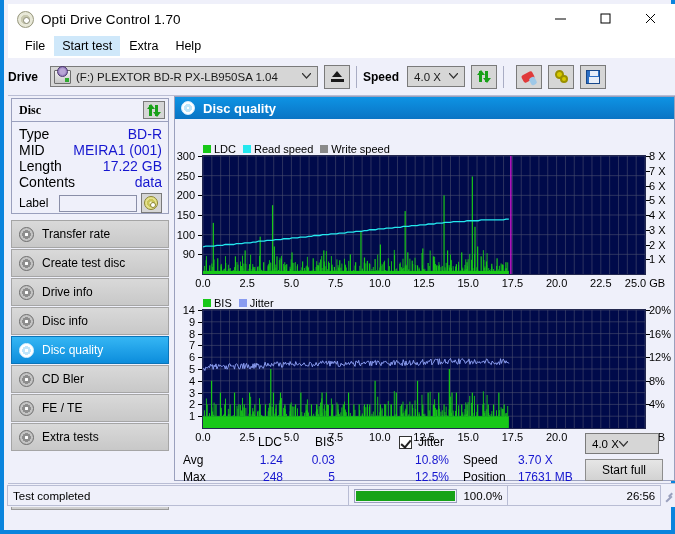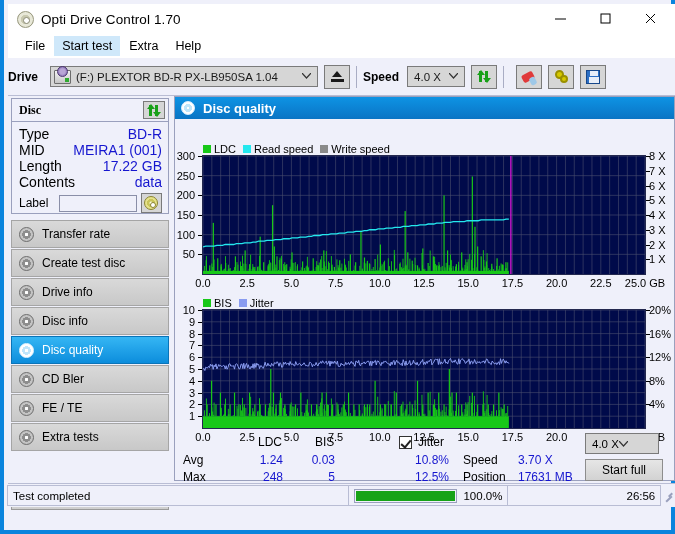--- a/index.html
+++ b/index.html
@@ -802,21 +802,21 @@
             <rect x="24.864561454046644" y="108.69701219263477" width="0.9" height="6.156321140698566" fill="#18c818"></rect>
             <rect x="293.1131109396434" y="109.88621689722495" width="0.9" height="4.967116436108384" fill="#18c818"></rect>
             <rect x="8.399197462277092" y="107.49880195679795" width="0.9" height="7.354531376535391" fill="#18c818"></rect>
             <rect x="215.75815435528122" y="112.85368554669859" width="0.9" height="1.9996477866347533" fill="#18c818"></rect>
             <rect x="125.04131495198904" y="105.49040248321825" width="0.9" height="9.362930850115092" fill="#18c818"></rect>
             <path d="M0.00,90.96L2.78,90.14L5.56,90.14L8.34,90.14L11.12,90.14L13.90,89.32L16.68,89.32L19.46,89.32L22.24,88.50L25.03,88.50L27.81,88.50L30.59,88.50L33.37,87.68L36.15,87.68L38.93,87.68L41.71,86.86L44.49,86.86L47.27,86.86L50.05,86.04L52.83,86.04L55.61,85.22L58.39,85.22L61.17,85.22L63.95,84.40L66.73,84.40L69.51,84.40L72.30,83.58L75.08,83.58L77.86,83.58L80.64,82.76L83.42,82.76L86.20,82.76L88.98,81.94L91.76,81.94L94.54,81.94L97.32,81.13L100.10,81.13L102.88,81.13L105.66,80.31L108.44,80.31L111.22,79.49L114.00,79.49L116.78,79.49L119.57,78.67L122.35,78.67L125.13,78.67L127.91,77.85L130.69,77.85L133.47,77.85L136.25,77.03L139.03,77.03L141.81,77.03L144.59,76.21L147.37,76.21L150.15,76.21L152.93,75.39L155.71,75.39L158.49,75.39L161.27,74.57L164.05,74.57L166.83,73.75L169.62,73.75L172.40,73.75L175.18,72.93L177.96,72.93L180.74,72.93L183.52,72.11L186.30,72.11L189.08,72.11L191.86,71.29L194.64,71.29L197.42,71.29L200.20,70.47L202.98,70.47L205.76,70.47L208.54,69.65L211.32,69.65L214.10,69.65L216.89,68.83L219.67,68.83L222.45,68.83L225.23,68.01L228.01,68.01L230.79,68.01L233.57,67.19L236.35,67.19L239.13,67.19L241.91,66.38L244.69,66.38L247.47,66.38L250.25,65.56L253.03,65.56L255.81,65.56L258.59,65.56L261.37,65.56L264.16,64.74L266.94,64.74L269.72,64.74L272.50,64.74L275.28,64.74L278.06,63.92L280.84,63.92L283.62,63.92L286.40,63.92L289.18,63.92L291.96,63.92L294.74,63.92L297.52,63.92L300.30,63.92L303.08,63.10L305.86,63.10" fill="none" stroke="#24e8ee" stroke-width="1.3"></path>
             <line x1="307.86400000000003" y1="0" x2="307.86400000000003" y2="118" stroke="#d818d8" stroke-width="1.3"></line>
           </svg>
       </div>
       <div id="ax1">
-          <div class="ytick" style="position: absolute; left: 24px; top: 135.333px; transform: translate(-100%, -50%); right: auto;">50</div>
+          <div class="ytick" style="position: absolute; left: 24px; top: 135.333px; transform: translate(-100%, -50%); right: auto;">90</div>
           <div class="tickmark" style="position: absolute; left: 23px; top: 135.333px;"></div>
           <div class="ytick" style="position: absolute; left: 24px; top: 115.667px; transform: translate(-100%, -50%); right: auto;">100</div>
           <div class="tickmark" style="position: absolute; left: 23px; top: 115.667px;"></div>
           <div class="ytick" style="position: absolute; left: 24px; top: 96px; transform: translate(-100%, -50%); right: auto;">150</div>
           <div class="tickmark" style="position: absolute; left: 23px; top: 96px;"></div>
           <div class="ytick" style="position: absolute; left: 24px; top: 76.3333px; transform: translate(-100%, -50%); right: auto;">200</div>
           <div class="tickmark" style="position: absolute; left: 23px; top: 76.3333px;"></div>
           <div class="ytick" style="position: absolute; left: 24px; top: 56.6667px; transform: translate(-100%, -50%); right: auto;">250</div>
           <div class="tickmark" style="position: absolute; left: 23px; top: 56.6667px;"></div>
           <div class="ytick" style="position: absolute; left: 24px; top: 37px; transform: translate(-100%, -50%); right: auto;">300</div>
@@ -1261,21 +1261,21 @@
           <div class="ytick" style="position: absolute; left: 24px; top: 250px; transform: translate(-100%, -50%); right: auto;">5</div>
           <div class="tickmark" style="position: absolute; left: 23px; top: 250px;"></div>
           <div class="ytick" style="position: absolute; left: 24px; top: 238.2px; transform: translate(-100%, -50%); right: auto;">6</div>
           <div class="tickmark" style="position: absolute; left: 23px; top: 238.2px;"></div>
           <div class="ytick" style="position: absolute; left: 24px; top: 226.4px; transform: translate(-100%, -50%); right: auto;">7</div>
           <div class="tickmark" style="position: absolute; left: 23px; top: 226.4px;"></div>
           <div class="ytick" style="position: absolute; left: 24px; top: 214.6px; transform: translate(-100%, -50%); right: auto;">8</div>
           <div class="tickmark" style="position: absolute; left: 23px; top: 214.6px;"></div>
           <div class="ytick" style="position: absolute; left: 24px; top: 202.8px; transform: translate(-100%, -50%); right: auto;">9</div>
           <div class="tickmark" style="position: absolute; left: 23px; top: 202.8px;"></div>
-          <div class="ytick" style="position: absolute; left: 24px; top: 191px; transform: translate(-100%, -50%); right: auto;">10</div>
+          <div class="ytick" style="position: absolute; left: 24px; top: 191px; transform: translate(-100%, -50%); right: auto;">14</div>
           <div class="tickmark" style="position: absolute; left: 23px; top: 191px;"></div>
           <div style="position: absolute; left: 474px; top: 285.4px; transform: translateY(-50%); font-size: 11px; white-space: nowrap;">4%</div>
           <div class="tickmark" style="position: absolute; left: 471px; top: 285.4px;"></div>
           <div style="position: absolute; left: 474px; top: 261.8px; transform: translateY(-50%); font-size: 11px; white-space: nowrap;">8%</div>
           <div class="tickmark" style="position: absolute; left: 471px; top: 261.8px;"></div>
           <div style="position: absolute; left: 474px; top: 238.2px; transform: translateY(-50%); font-size: 11px; white-space: nowrap;">12%</div>
           <div class="tickmark" style="position: absolute; left: 471px; top: 238.2px;"></div>
           <div style="position: absolute; left: 474px; top: 214.6px; transform: translateY(-50%); font-size: 11px; white-space: nowrap;">16%</div>
           <div class="tickmark" style="position: absolute; left: 471px; top: 214.6px;"></div>
           <div style="position: absolute; left: 474px; top: 191px; transform: translateY(-50%); font-size: 11px; white-space: nowrap;">20%</div>

